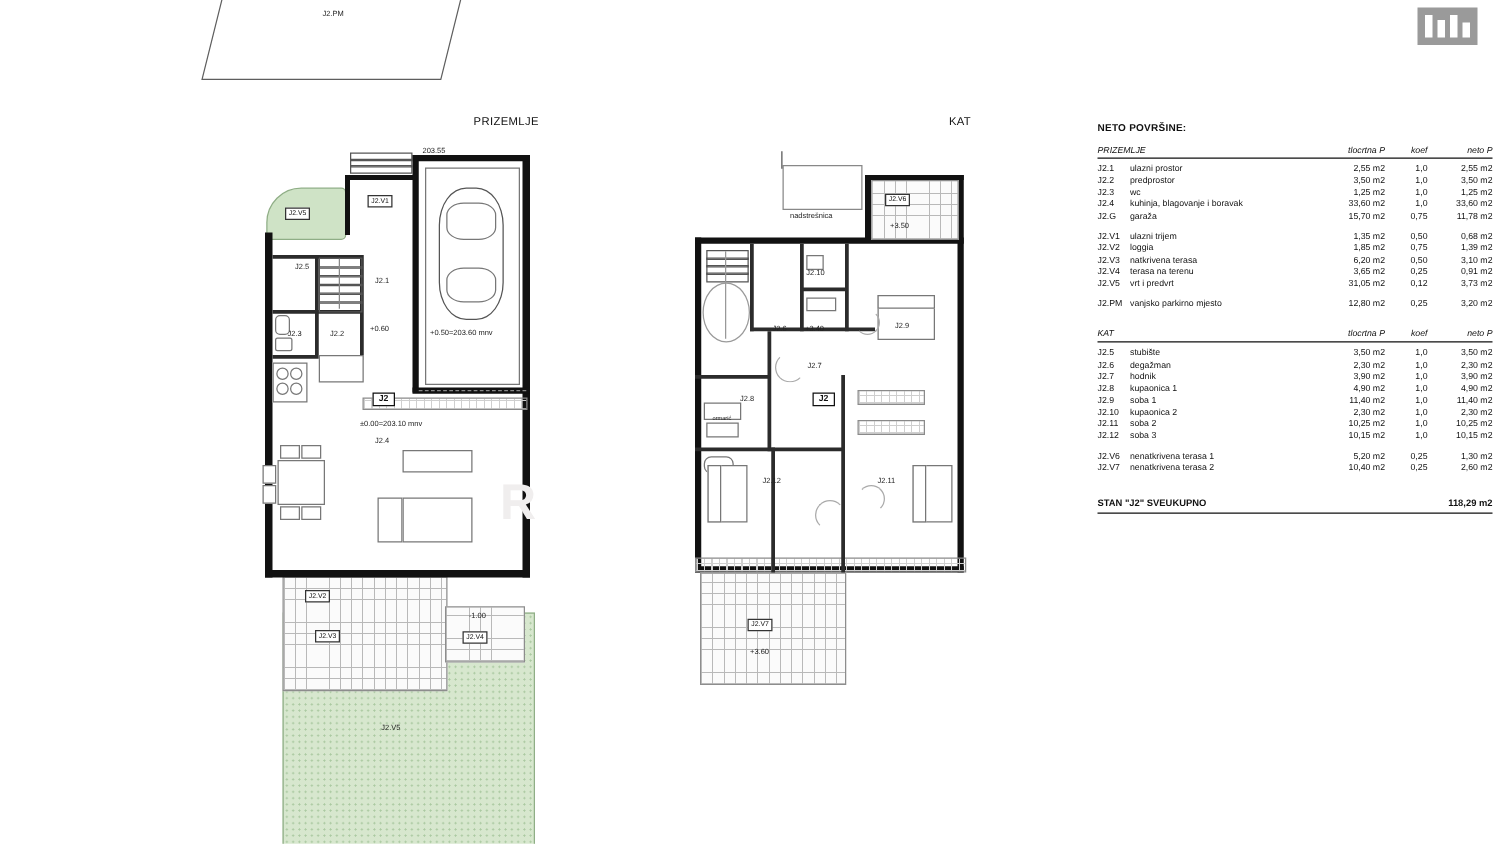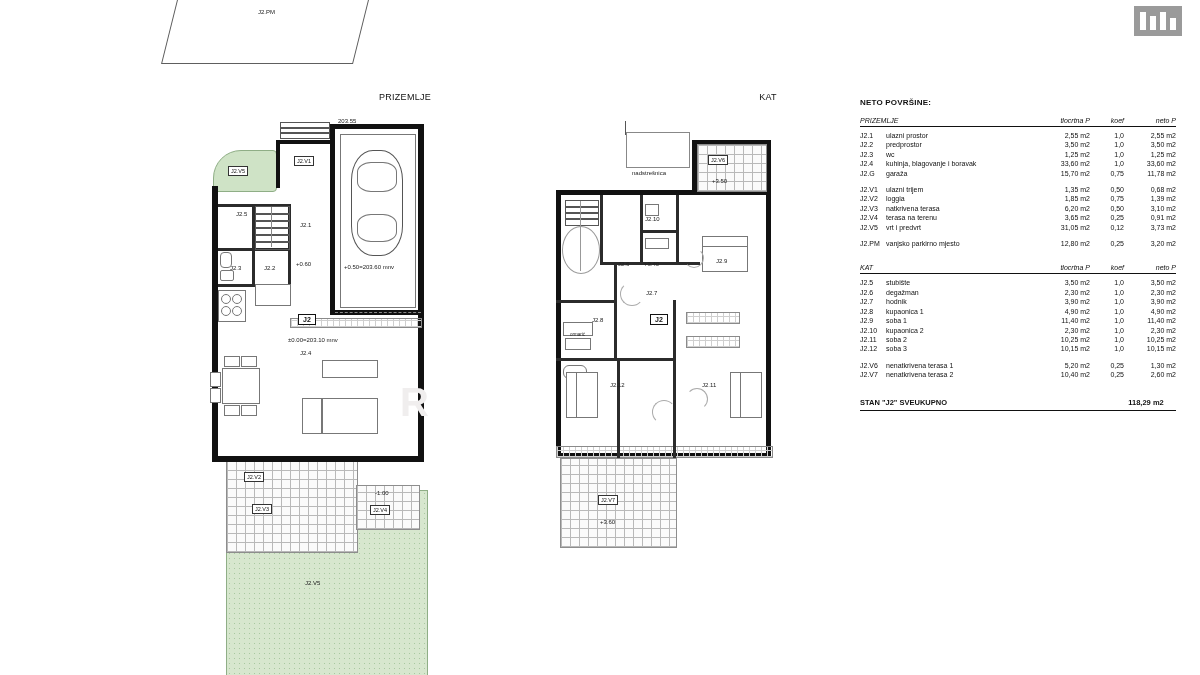--- a/index.html
+++ b/index.html
@@ -62,34 +62,34 @@
     position:absolute;
     border:0.8px solid #5e5e5e;
     background:#fff;
   }
 
   
   .logo{position:absolute;right:18px;top:6px;width:48px;height:30px;background:#9a9a9a;}
   .logo i{position:absolute;background:#fff;}
 
   
-  .tbl{position:absolute;left:860px;top:98px;width:316px;font-size:7px;color:#111;}
+  .tbl{position:absolute;left:878px;top:98px;width:316px;font-size:7px;color:#111;}
   .tbl h3{margin:0 0 10px 0;font-size:8px;font-weight:bold;letter-spacing:.2px;}
   .tbl .sec-hd{display:flex;font-style:italic;font-size:7px;margin-bottom:2px;}
   .tbl .rule{height:1px;background:#111;margin:1px 0 4px 0;}
   .row{display:flex;line-height:9.4px;}
   .c-code{width:26px;flex:none;}
   .c-name{flex:1;}
   .c-p{width:50px;text-align:right;flex:none;}
   .c-k{width:34px;text-align:right;flex:none;}
   .c-n{width:52px;text-align:right;flex:none;}
   .gap{height:7px;}
   .total{display:flex;font-weight:bold;font-size:7.5px;margin-top:4px;}
   .total .t-l{flex:1;}
-  .total .t-r{width:60px;text-align:center;}
+  .total .t-r{width:60px;text-align:right;}
   .watermark{
     position:absolute;left:400px;top:380px;font-size:40px;color:#f0eeee;
     font-weight:bold;letter-spacing:2px;
   }
   .unit-tag{
     position:absolute;border:0.9px solid #111;background:#fff;
     font-size:7px;font-weight:bold;padding:1px 4px;
   }
   .stair{position:absolute;border:0.6px solid #555;}
   .arc{position:absolute;border:0.6px solid #9a9a9a;border-radius:50%;}

